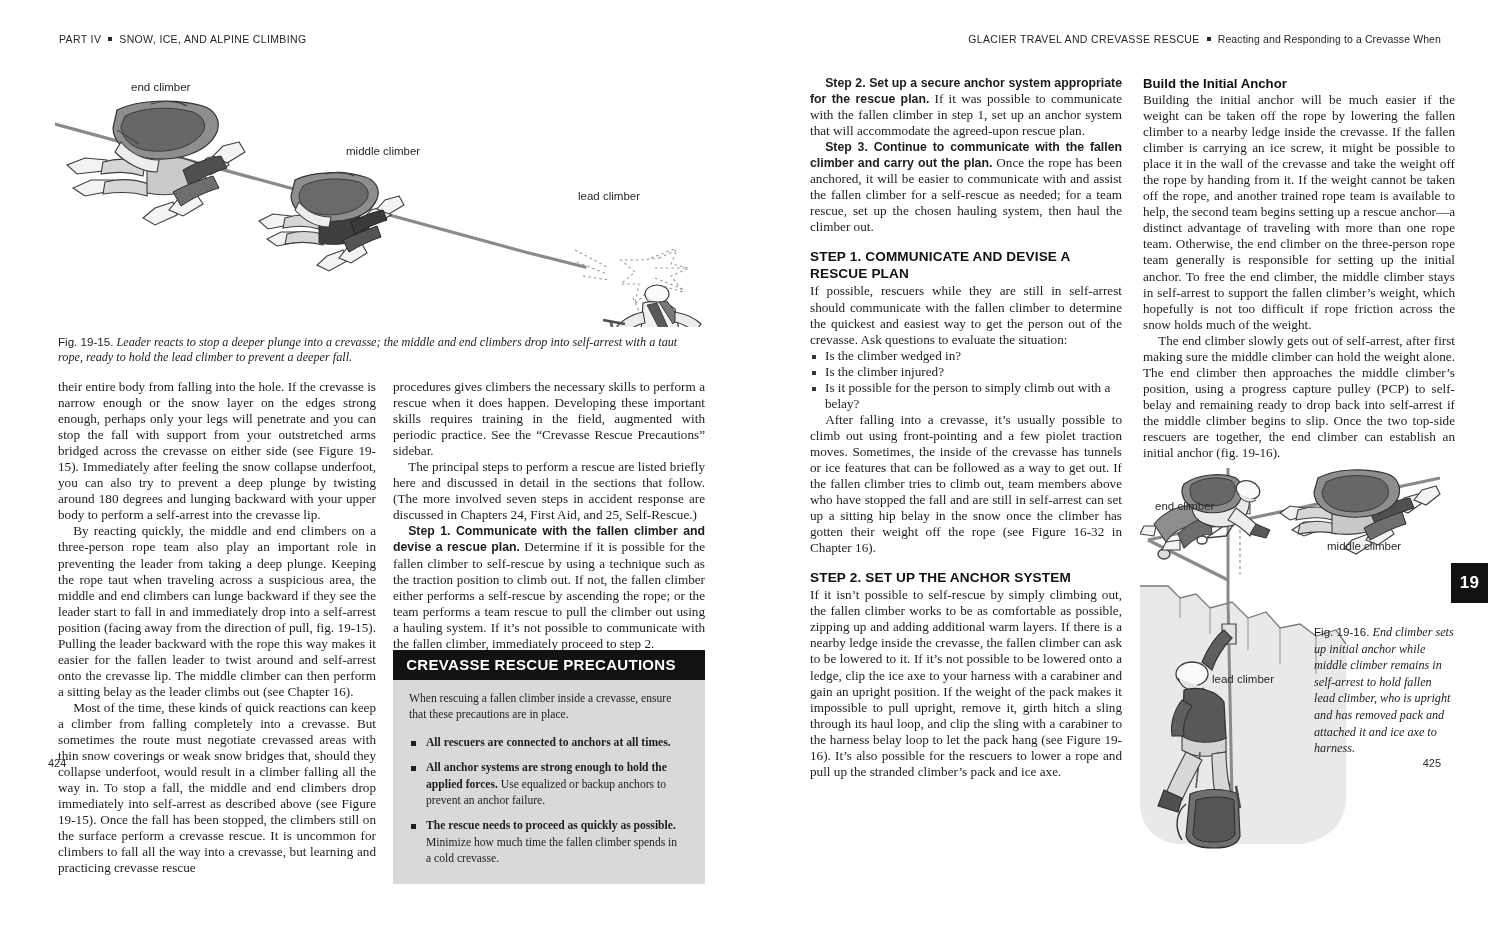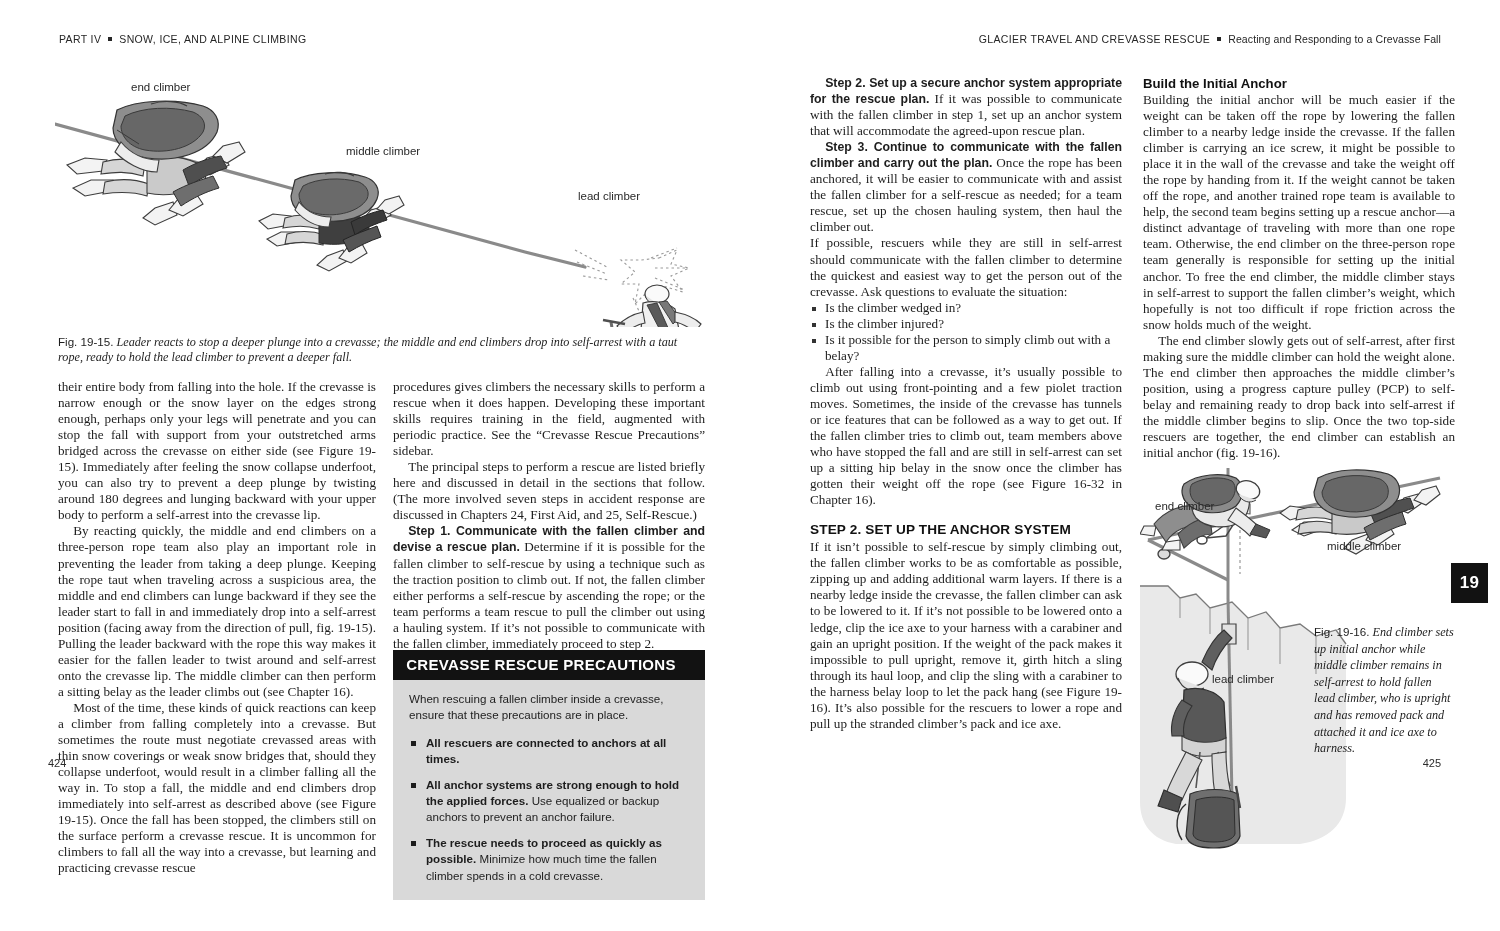--- a/index.html
+++ b/index.html
@@ -144,21 +144,21 @@
     color: #ffffff;
     font-family: "Liberation Sans", sans-serif;
     font-weight: bold;
     font-size: 15px;
     letter-spacing: 0.02em;
     text-align: center;
     padding: 6px 20px 7px 4px;
   }
   .sidebar-body {
     padding: 11px 24px 16px 16px;
-    font-family: Liberation Sans, sans-serif;
+    font-family: Liberation Serif, serif;
     font-size: 11.6px;
     line-height: 16.4px;
     color: #1d1d1d;
   }
   .sidebar-body p.intro { margin: 0 0 11px 0; text-indent: 0; }
   .sidebar-body ul { list-style: none; margin: 0; padding: 0; }
   .sidebar-body li {
     position: relative;
     padding-left: 17px;
     margin-bottom: 9px;
@@ -188,21 +188,21 @@
 </head>
 <body>
 
 <div class="spread">
 
   <div class="runhead runhead-left">
     <span class="rh-smallcaps">PART IV</span><span class="rh-sq"></span><span class="rh-smallcaps">SNOW, ICE, AND ALPINE CLIMBING</span>
   </div>
 
   <div class="runhead runhead-right">
-    <span class="rh-smallcaps">GLACIER TRAVEL AND CREVASSE RESCUE</span><span class="rh-sq"></span><span class="rh-sub">Reacting and Responding to a Crevasse Fall</span>
+    <span class="rh-smallcaps">GLACIER TRAVEL AND CREVASSE RESCUE</span><span class="rh-sq"></span><span class="rh-sub">Reacting and Responding to a Crevasse When</span>
   </div>
 
   <div class="chapter-tab">19</div>
 
   <div class="figure-area" style="left:55px; top:62px; width:650px; height:265px;">
     <svg width="650" height="265" viewBox="0 0 650 265">
 
       <path d="M 0 62 L 470 190 L 530 205" stroke="#8a8a8a" stroke-width="3.2" fill="none" stroke-linecap="round"></path>
 
       <g>
@@ -316,20 +316,21 @@
         <li><span class="b">All rescuers are connected to anchors at all times.</span><span></span></li>
         <li><span class="b">All anchor systems are strong enough to hold the applied forces.</span><span> Use equalized or backup anchors to prevent an anchor failure.</span></li>
         <li><span class="b">The rescue needs to proceed as quickly as possible.</span><span> Minimize how much time the fallen climber spends in a cold crevasse.</span></li>
       </ul>
     </div>
   </div>
 
   <div class="col" style="left:810px; top:75px; width:312px;">
     <p><span class="runin">Step 2. Set up a secure anchor system appropriate for the rescue plan.</span><span> If it was possible to communicate with the fallen climber in step 1, set up an anchor system that will accommodate the agreed-upon rescue plan.</span></p>
     <p><span class="runin">Step 3. Continue to communicate with the fallen climber and carry out the plan.</span><span> Once the rope has been anchored, it will be easier to communicate with and assist the fallen climber for a self-rescue as needed; for a team rescue, set up the chosen hauling system, then haul the climber out.</span></p>
+    <h2 class="sechead">STEP 1. COMMUNICATE AND DEVISE A RESCUE PLAN</h2>
     <p class="noind">If possible, rescuers while they are still in self-arrest should communicate with the fallen climber to determine the quickest and easiest way to get the person out of the crevasse. Ask questions to evaluate the situation:</p>
     <ul class="bullets">
       <li>Is the climber wedged in?</li>
       <li>Is the climber injured?</li>
       <li>Is it possible for the person to simply climb out with a belay?</li>
     </ul>
     <p>After falling into a crevasse, it’s usually possible to climb out using front-pointing and a few piolet traction moves. Sometimes, the inside of the crevasse has tunnels or ice features that can be followed as a way to get out. If the fallen climber tries to climb out, team members above who have stopped the fall and are still in self-arrest can set up a sitting hip belay in the snow once the climber has gotten their weight off the rope (see Figure 16-32 in Chapter 16).</p>
     <h2 class="sechead">STEP 2. SET UP THE ANCHOR SYSTEM</h2>
     <p class="noind">If it isn’t possible to self-rescue by simply climbing out, the fallen climber works to be as comfortable as possible, zipping up and adding additional warm layers. If there is a nearby ledge inside the crevasse, the fallen climber can ask to be lowered to it. If it’s not possible to be lowered onto a ledge, clip the ice axe to your harness with a carabiner and gain an upright position. If the weight of the pack makes it impossible to pull upright, remove it, girth hitch a sling through its haul loop, and clip the sling with a carabiner to the harness belay loop to let the pack hang (see Figure 19-16). It’s also possible for the rescuers to lower a rope and pull up the stranded climber’s pack and ice axe.</p>
   </div>

